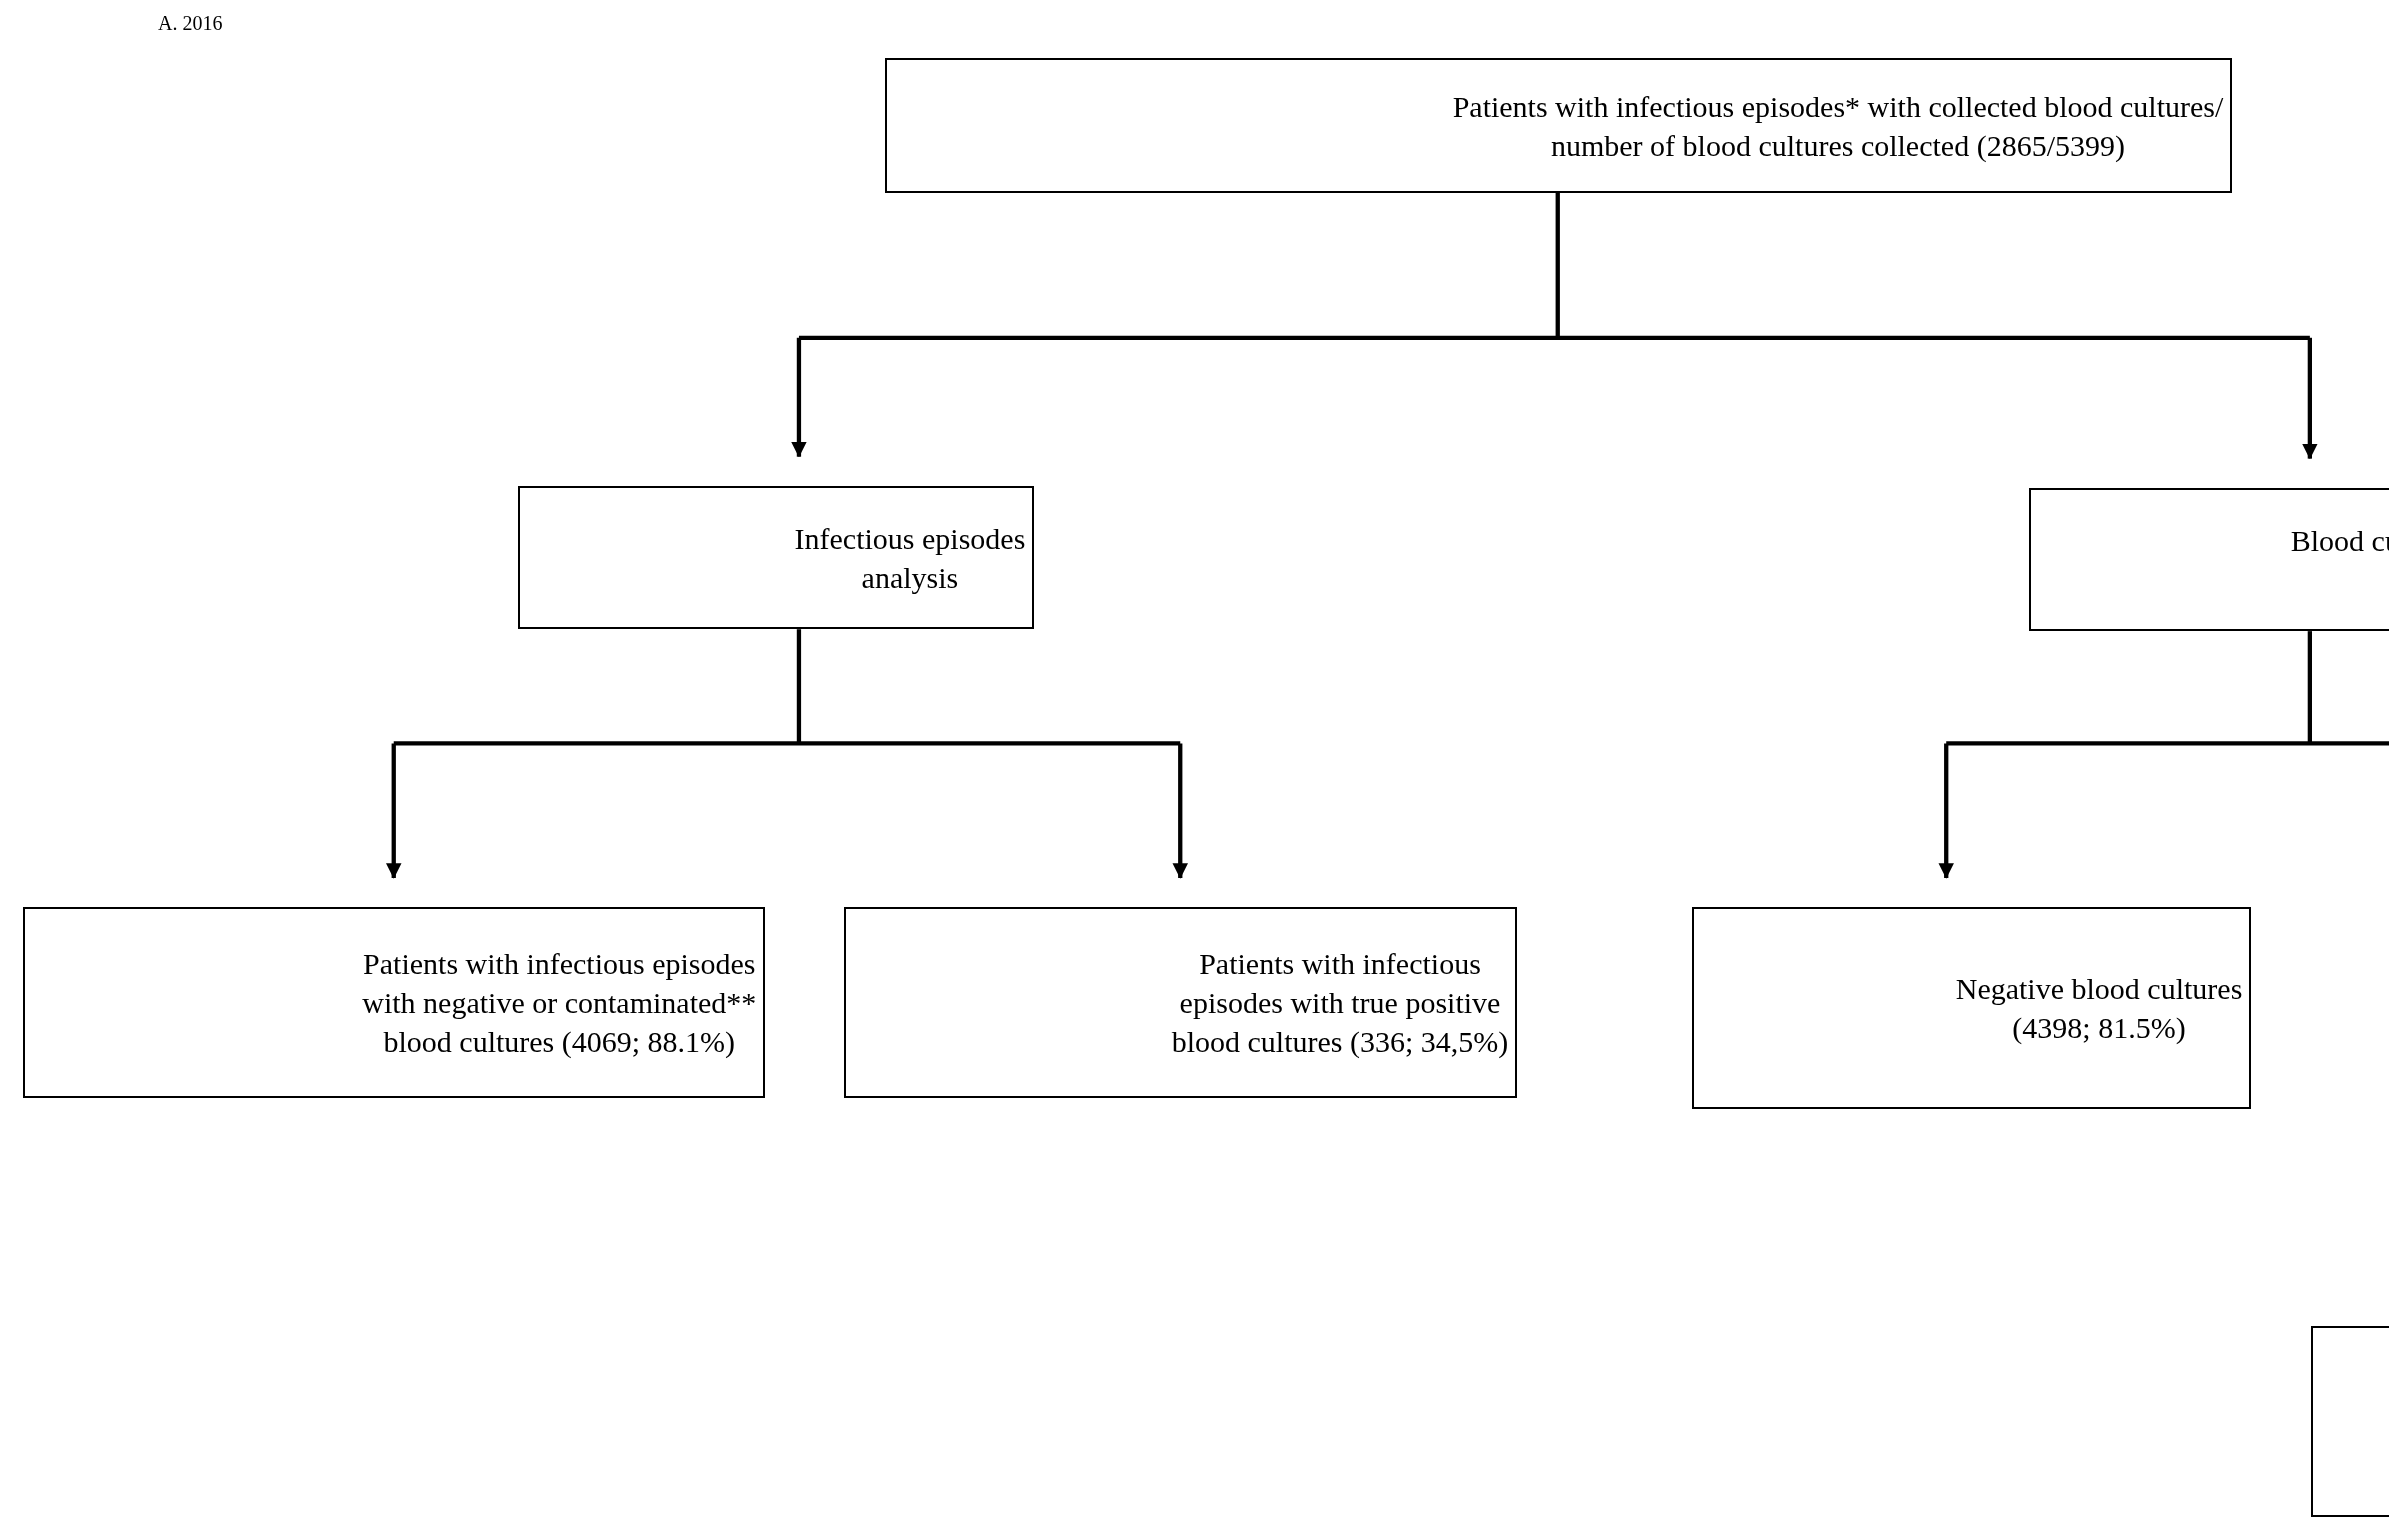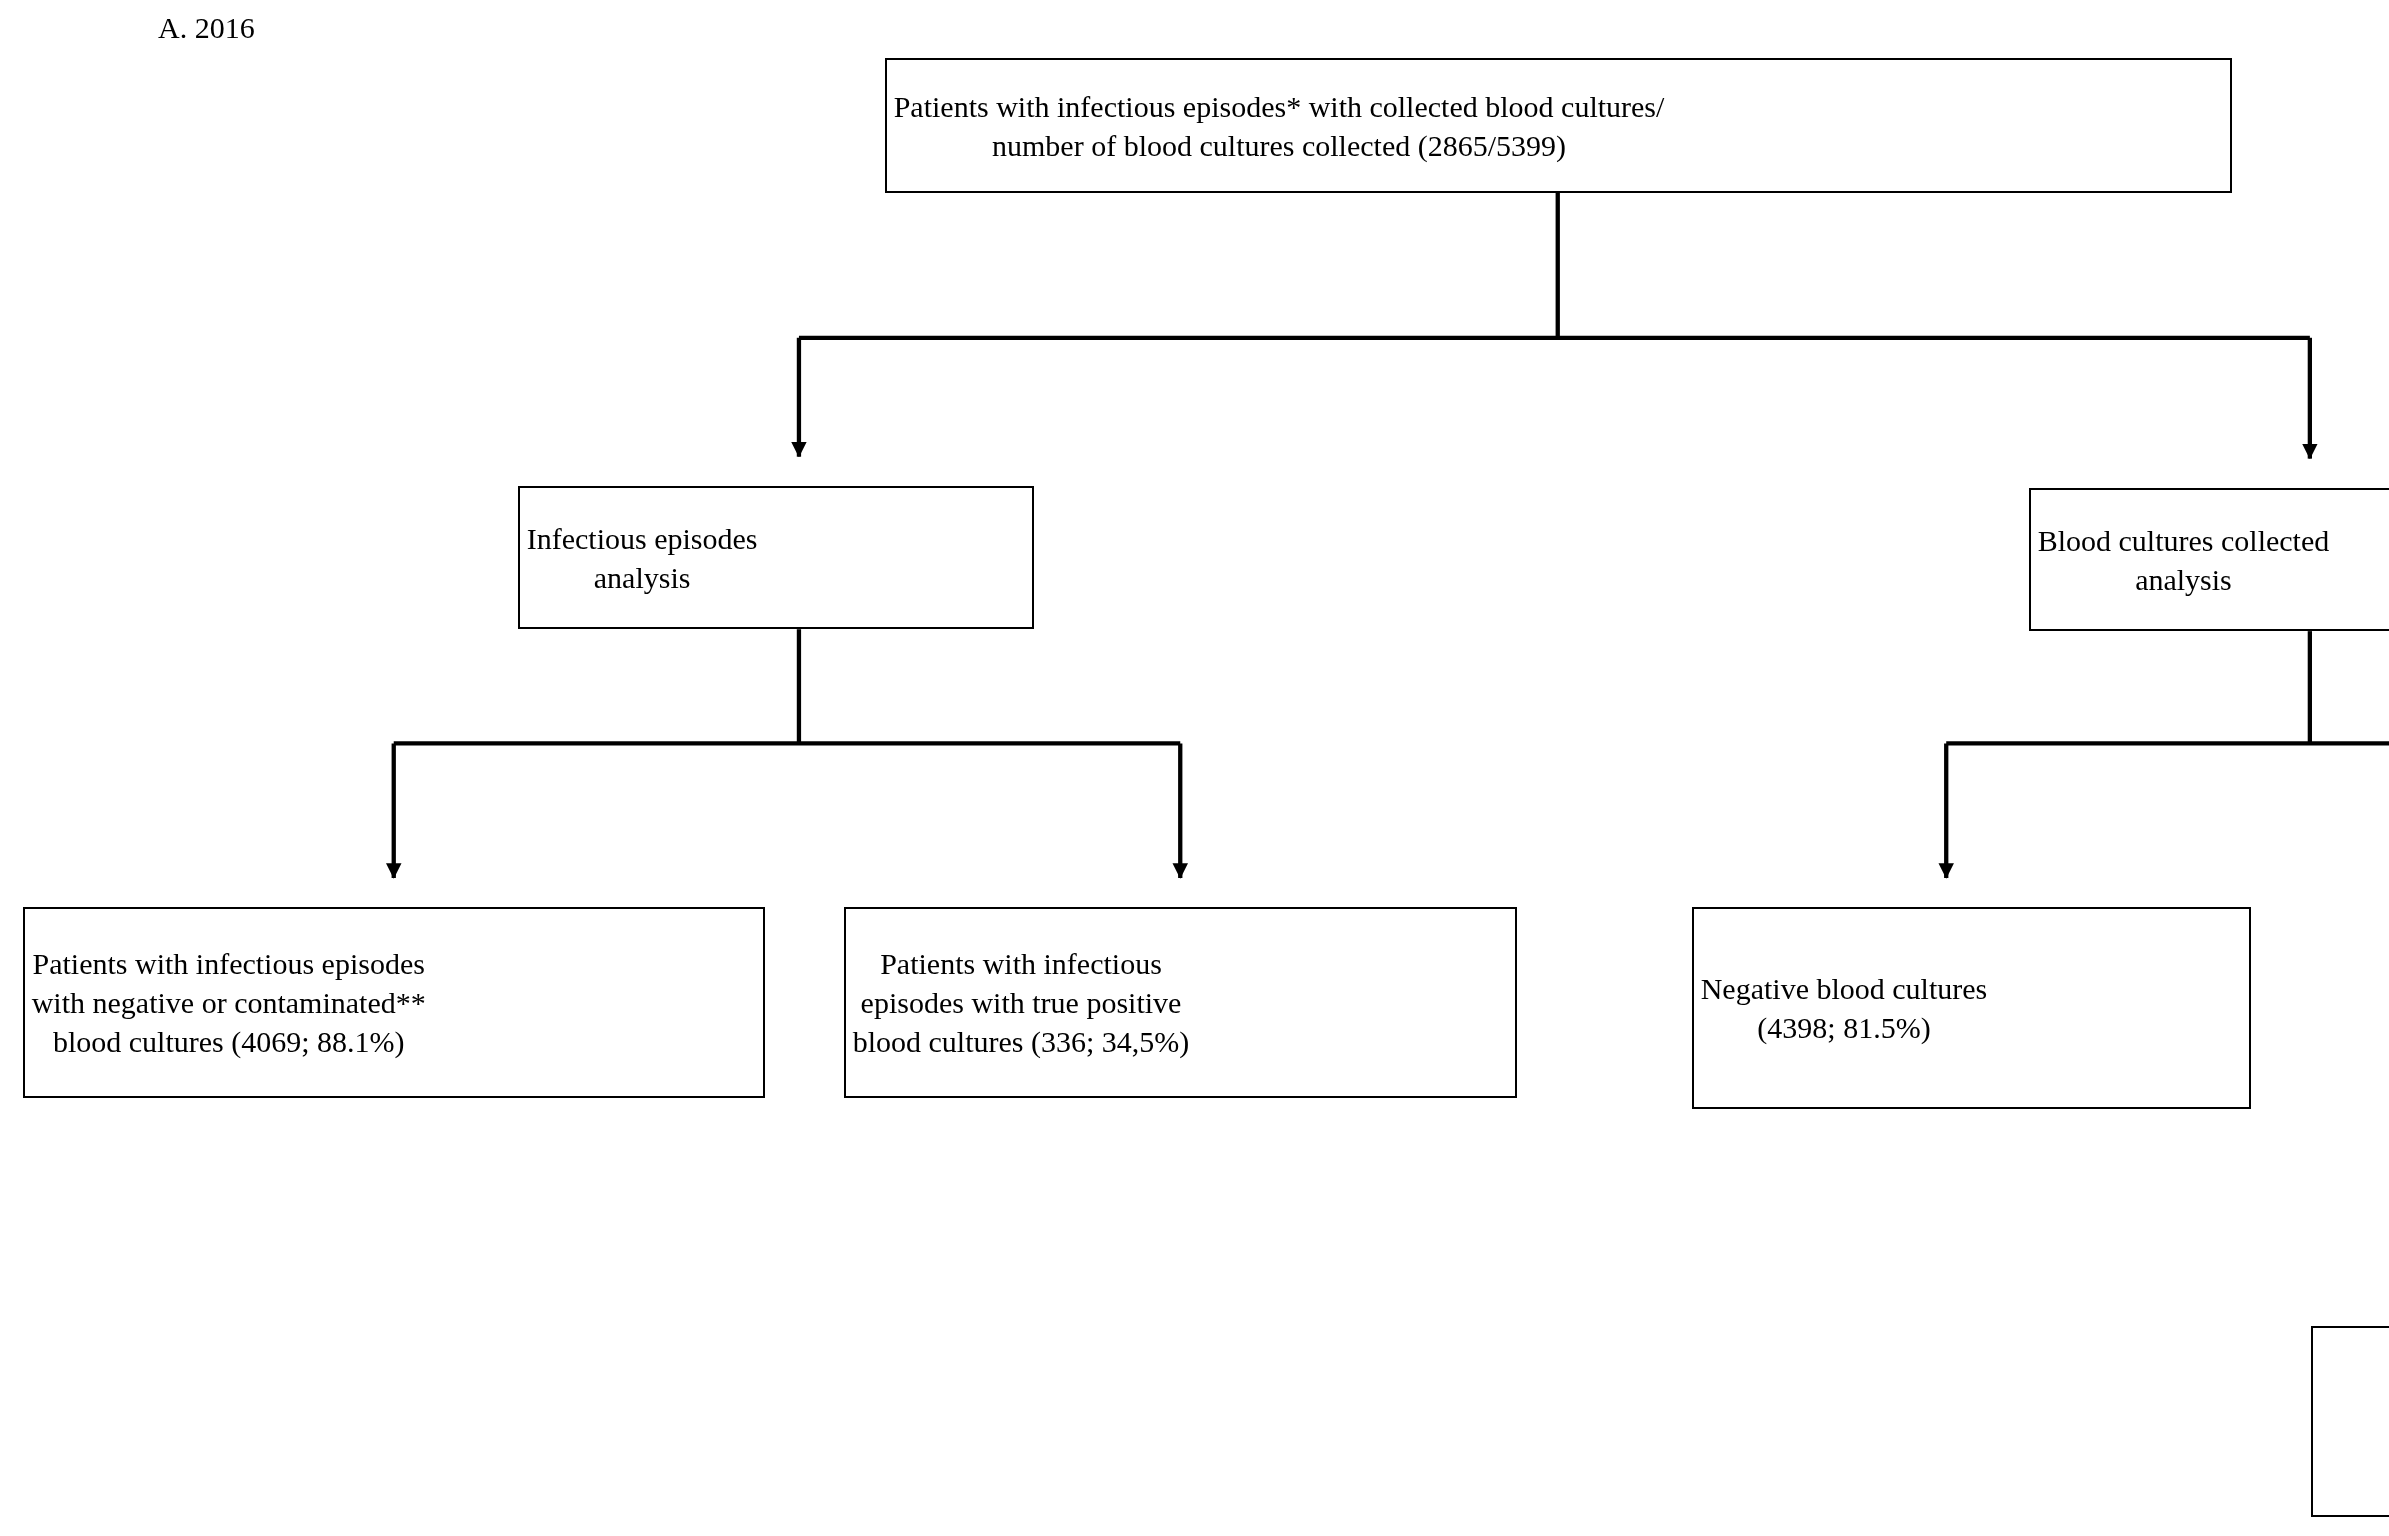--- a/index.html
+++ b/index.html
@@ -19,32 +19,32 @@
   #edges {
     position: absolute;
     left: 0;
     top: 0;
     width: 3277px;
     height: 1536px;
     pointer-events: none;
   }
   .panel-label {
     position: absolute;
-    font-size: 30px;
+    font-size: 20px;
     line-height: 1;
     white-space: nowrap;
   }
   .node {
     position: absolute;
     box-sizing: border-box;
     border: 2.4px solid #000000;
     background: #ffffff;
     display: flex;
     align-items: center;
-    justify-content: flex-start;
+    justify-content: flex-end;
     text-align: center;
     padding: 2.9px 6.7px;
   }
   .node-text {
     font-size: 30px;
     line-height: 1.30;
     white-space: pre-line;
   }
 </style>
 </head>

